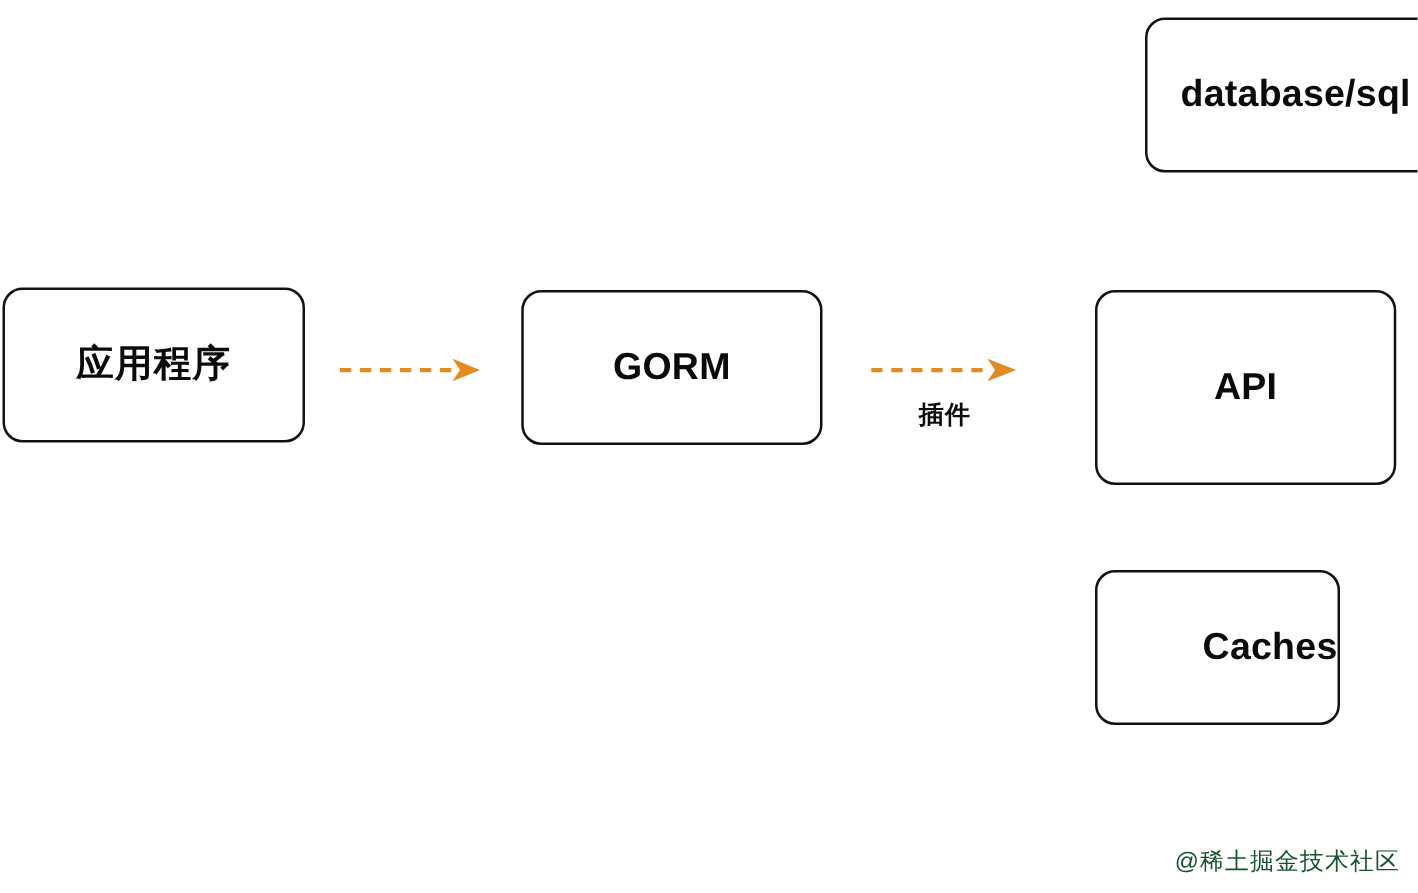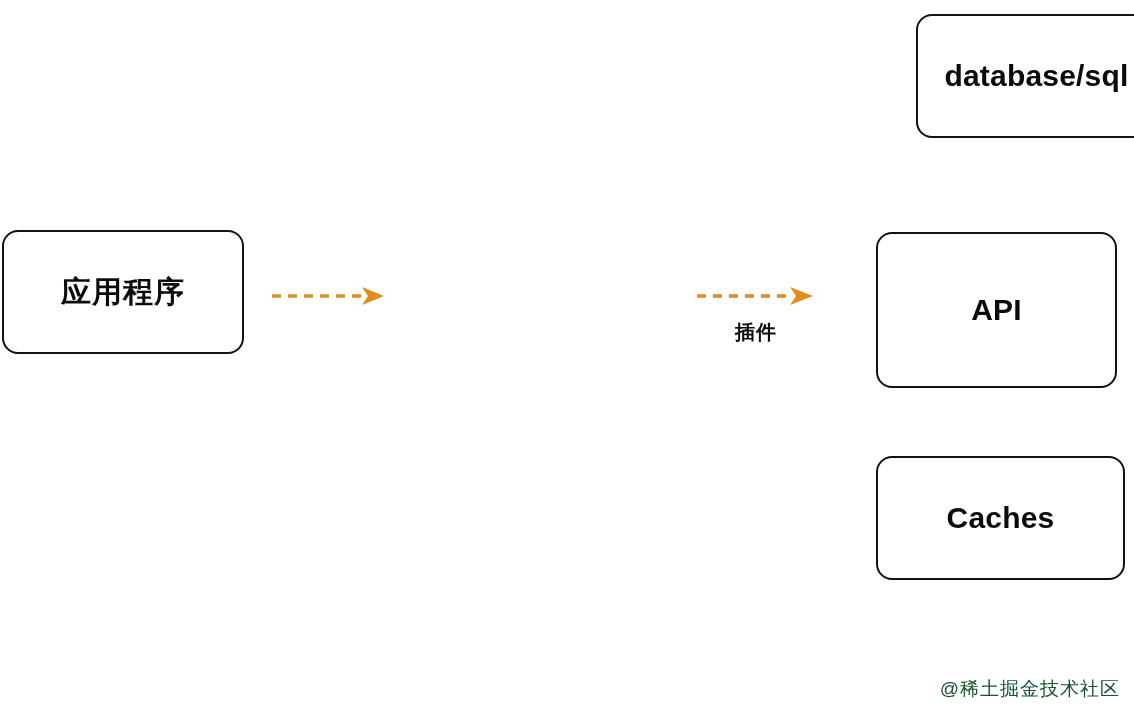--- a/index.html
+++ b/index.html
@@ -39,21 +39,21 @@
     white-space: nowrap;
   }
   .lbl-latin { font-size: 30px; }
   .lbl-cjk   { font-size: 30px; letter-spacing: 1px; }
 
   
   #node-app        { left: 2px;  top: 230px; width: 242px; height: 124px; }
   #node-gorm       { left: 417px; top: 232px; width: 241px; height: 124px; }
   #node-dbsql      { left: 916px; top: 14px;  width: 241px; height: 124px; }
   #node-api        { left: 876px; top: 232px; width: 241px; height: 156px; }
-  #node-caches     { left: 876px; top: 456px; width: 249px; height: 124px; }
+  #node-caches     { left: 876px; top: 456px; width: 196px; height: 124px; justify-content: flex-end; }
 
   
   .edge {
     position: absolute;
     height: 30px;
   }
   .edge svg { display: block; overflow: visible; }
 
   #edge-app-gorm  { left: 272px; top: 281px; width: 112px; }
   #edge-gorm-api  { left: 697px; top: 281px; width: 116px; }
@@ -94,20 +94,23 @@
 </style>
 </head>
 <body>
 
 <div id="canvas">
 
   <div class="node" id="node-app">
     <span class="node-label lbl-cjk">应用程序</span>
   </div>
 
+  <div class="node" id="node-gorm">
+    <span class="node-label lbl-latin">GORM</span>
+  </div>
 
   <div class="node" id="node-dbsql">
     <span class="node-label lbl-latin">database/sql</span>
   </div>
 
   <div class="node" id="node-api">
     <span class="node-label lbl-latin">API</span>
   </div>
 
   <div class="node" id="node-caches">

